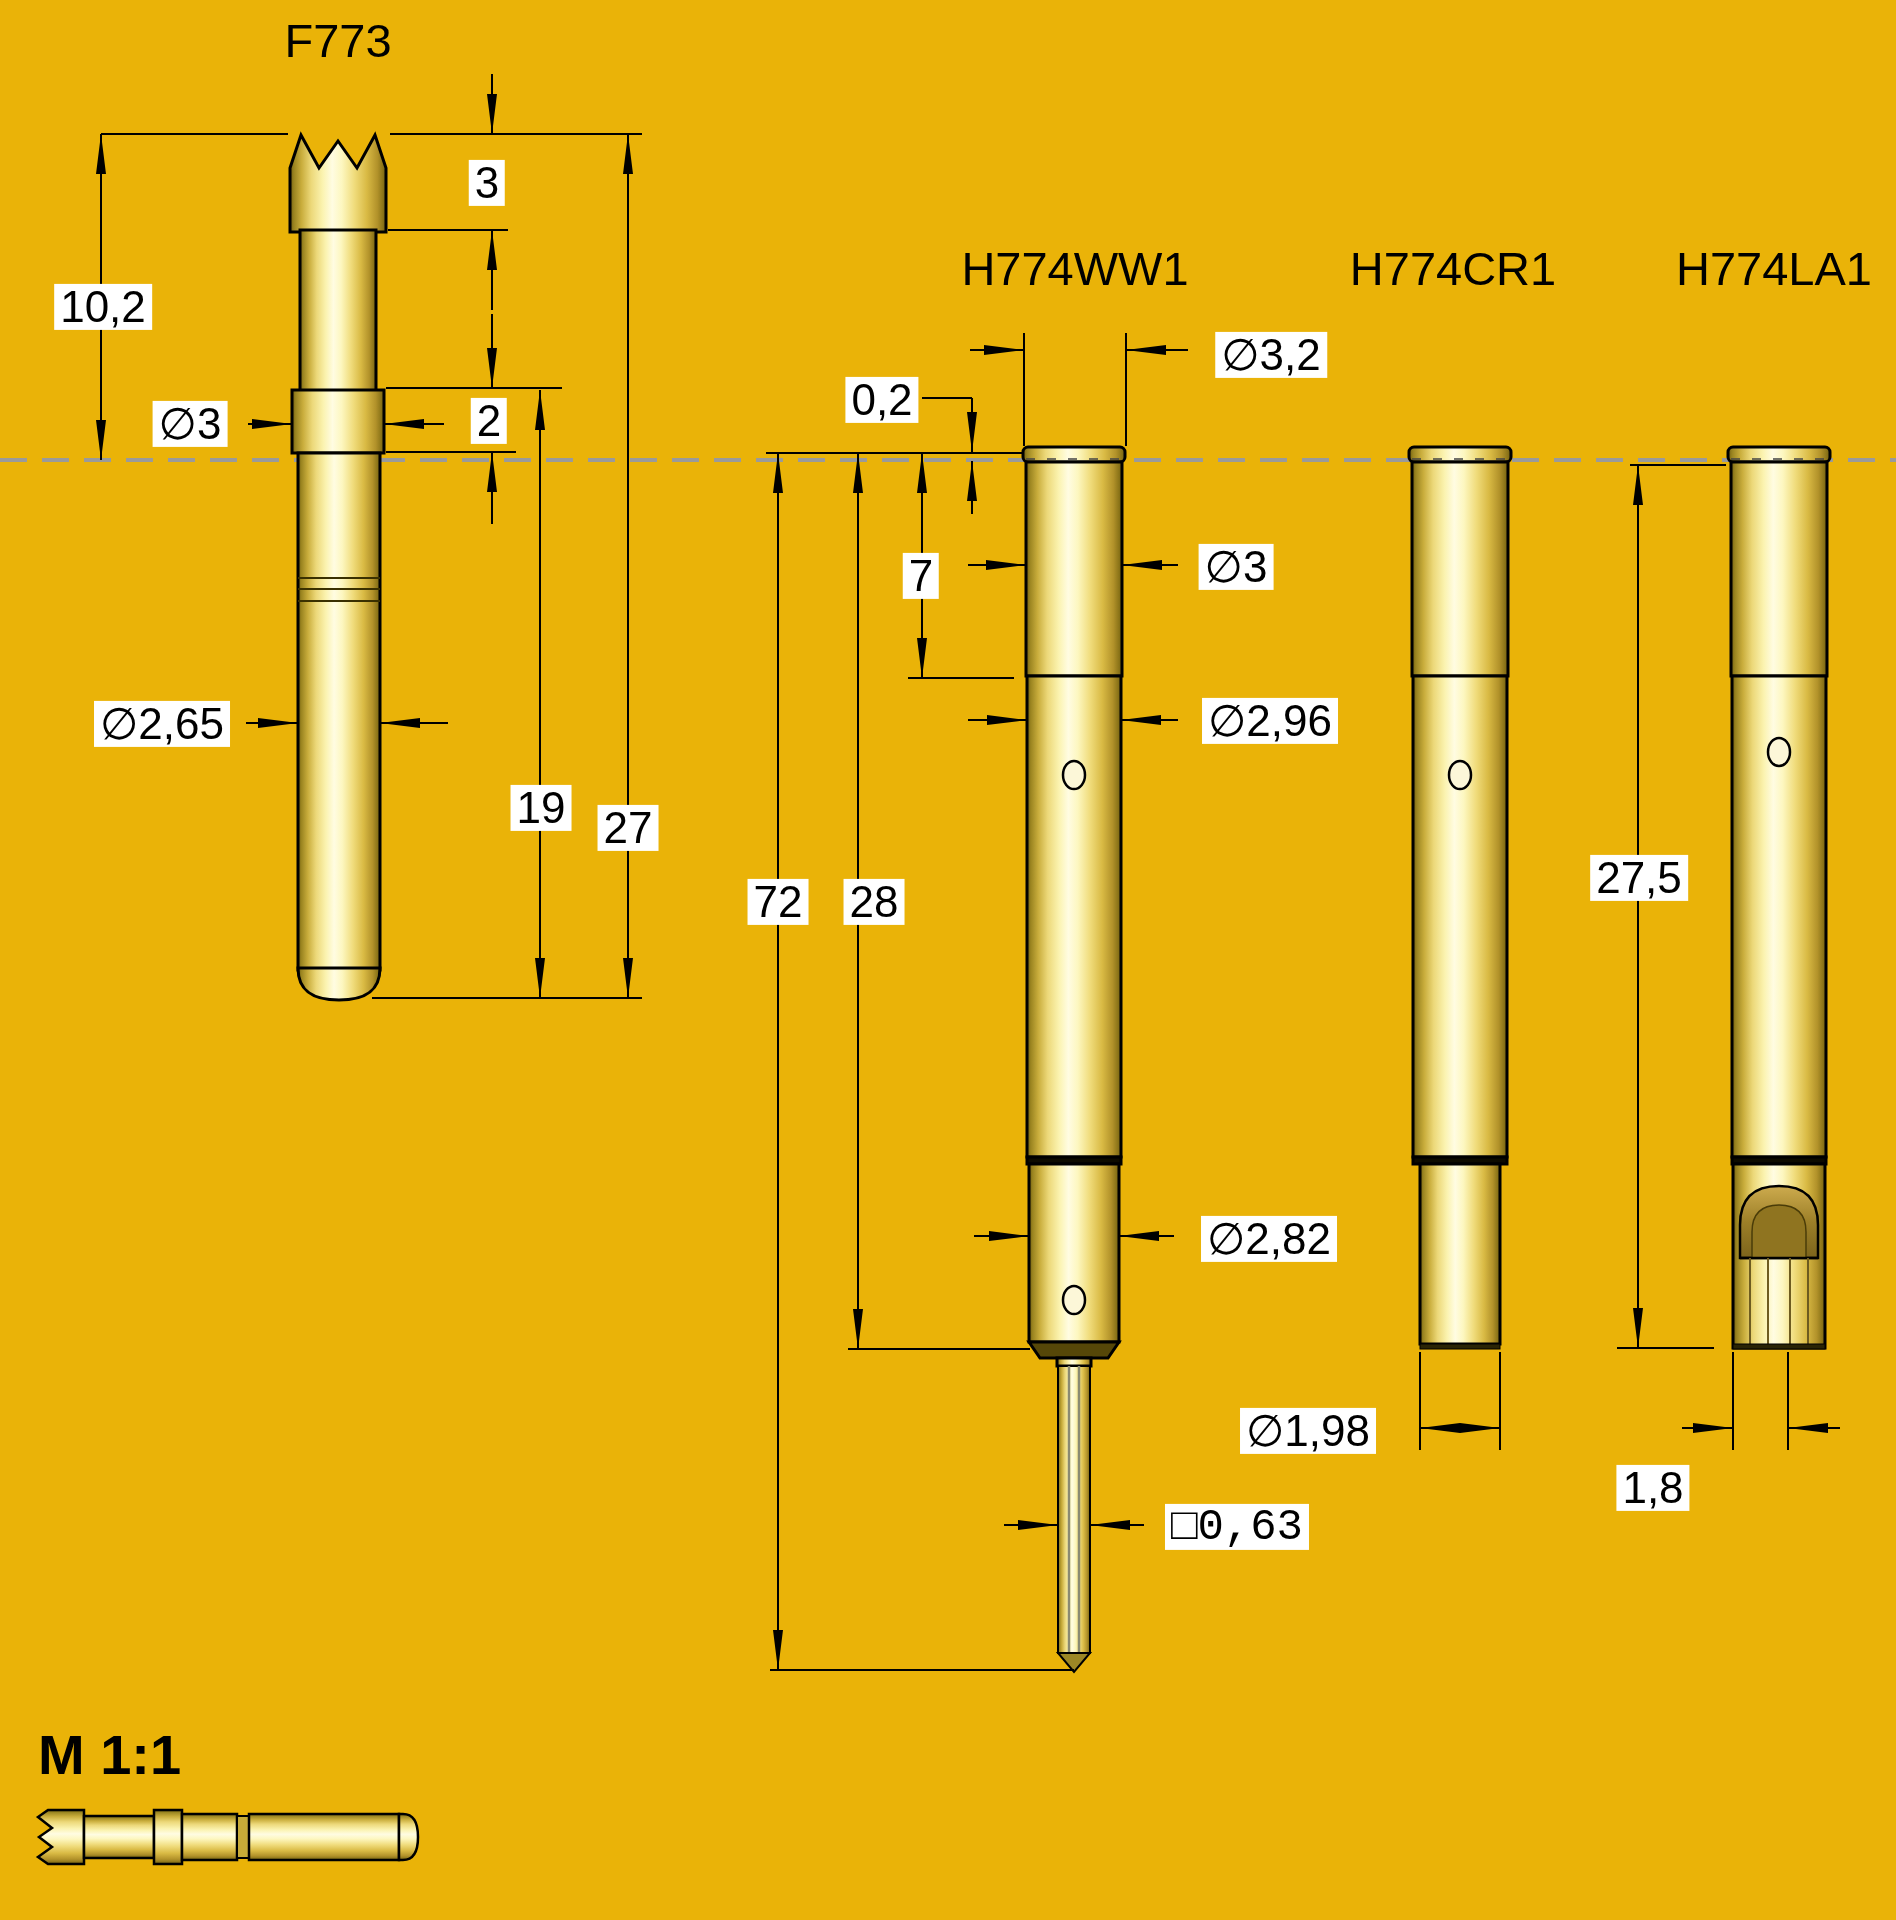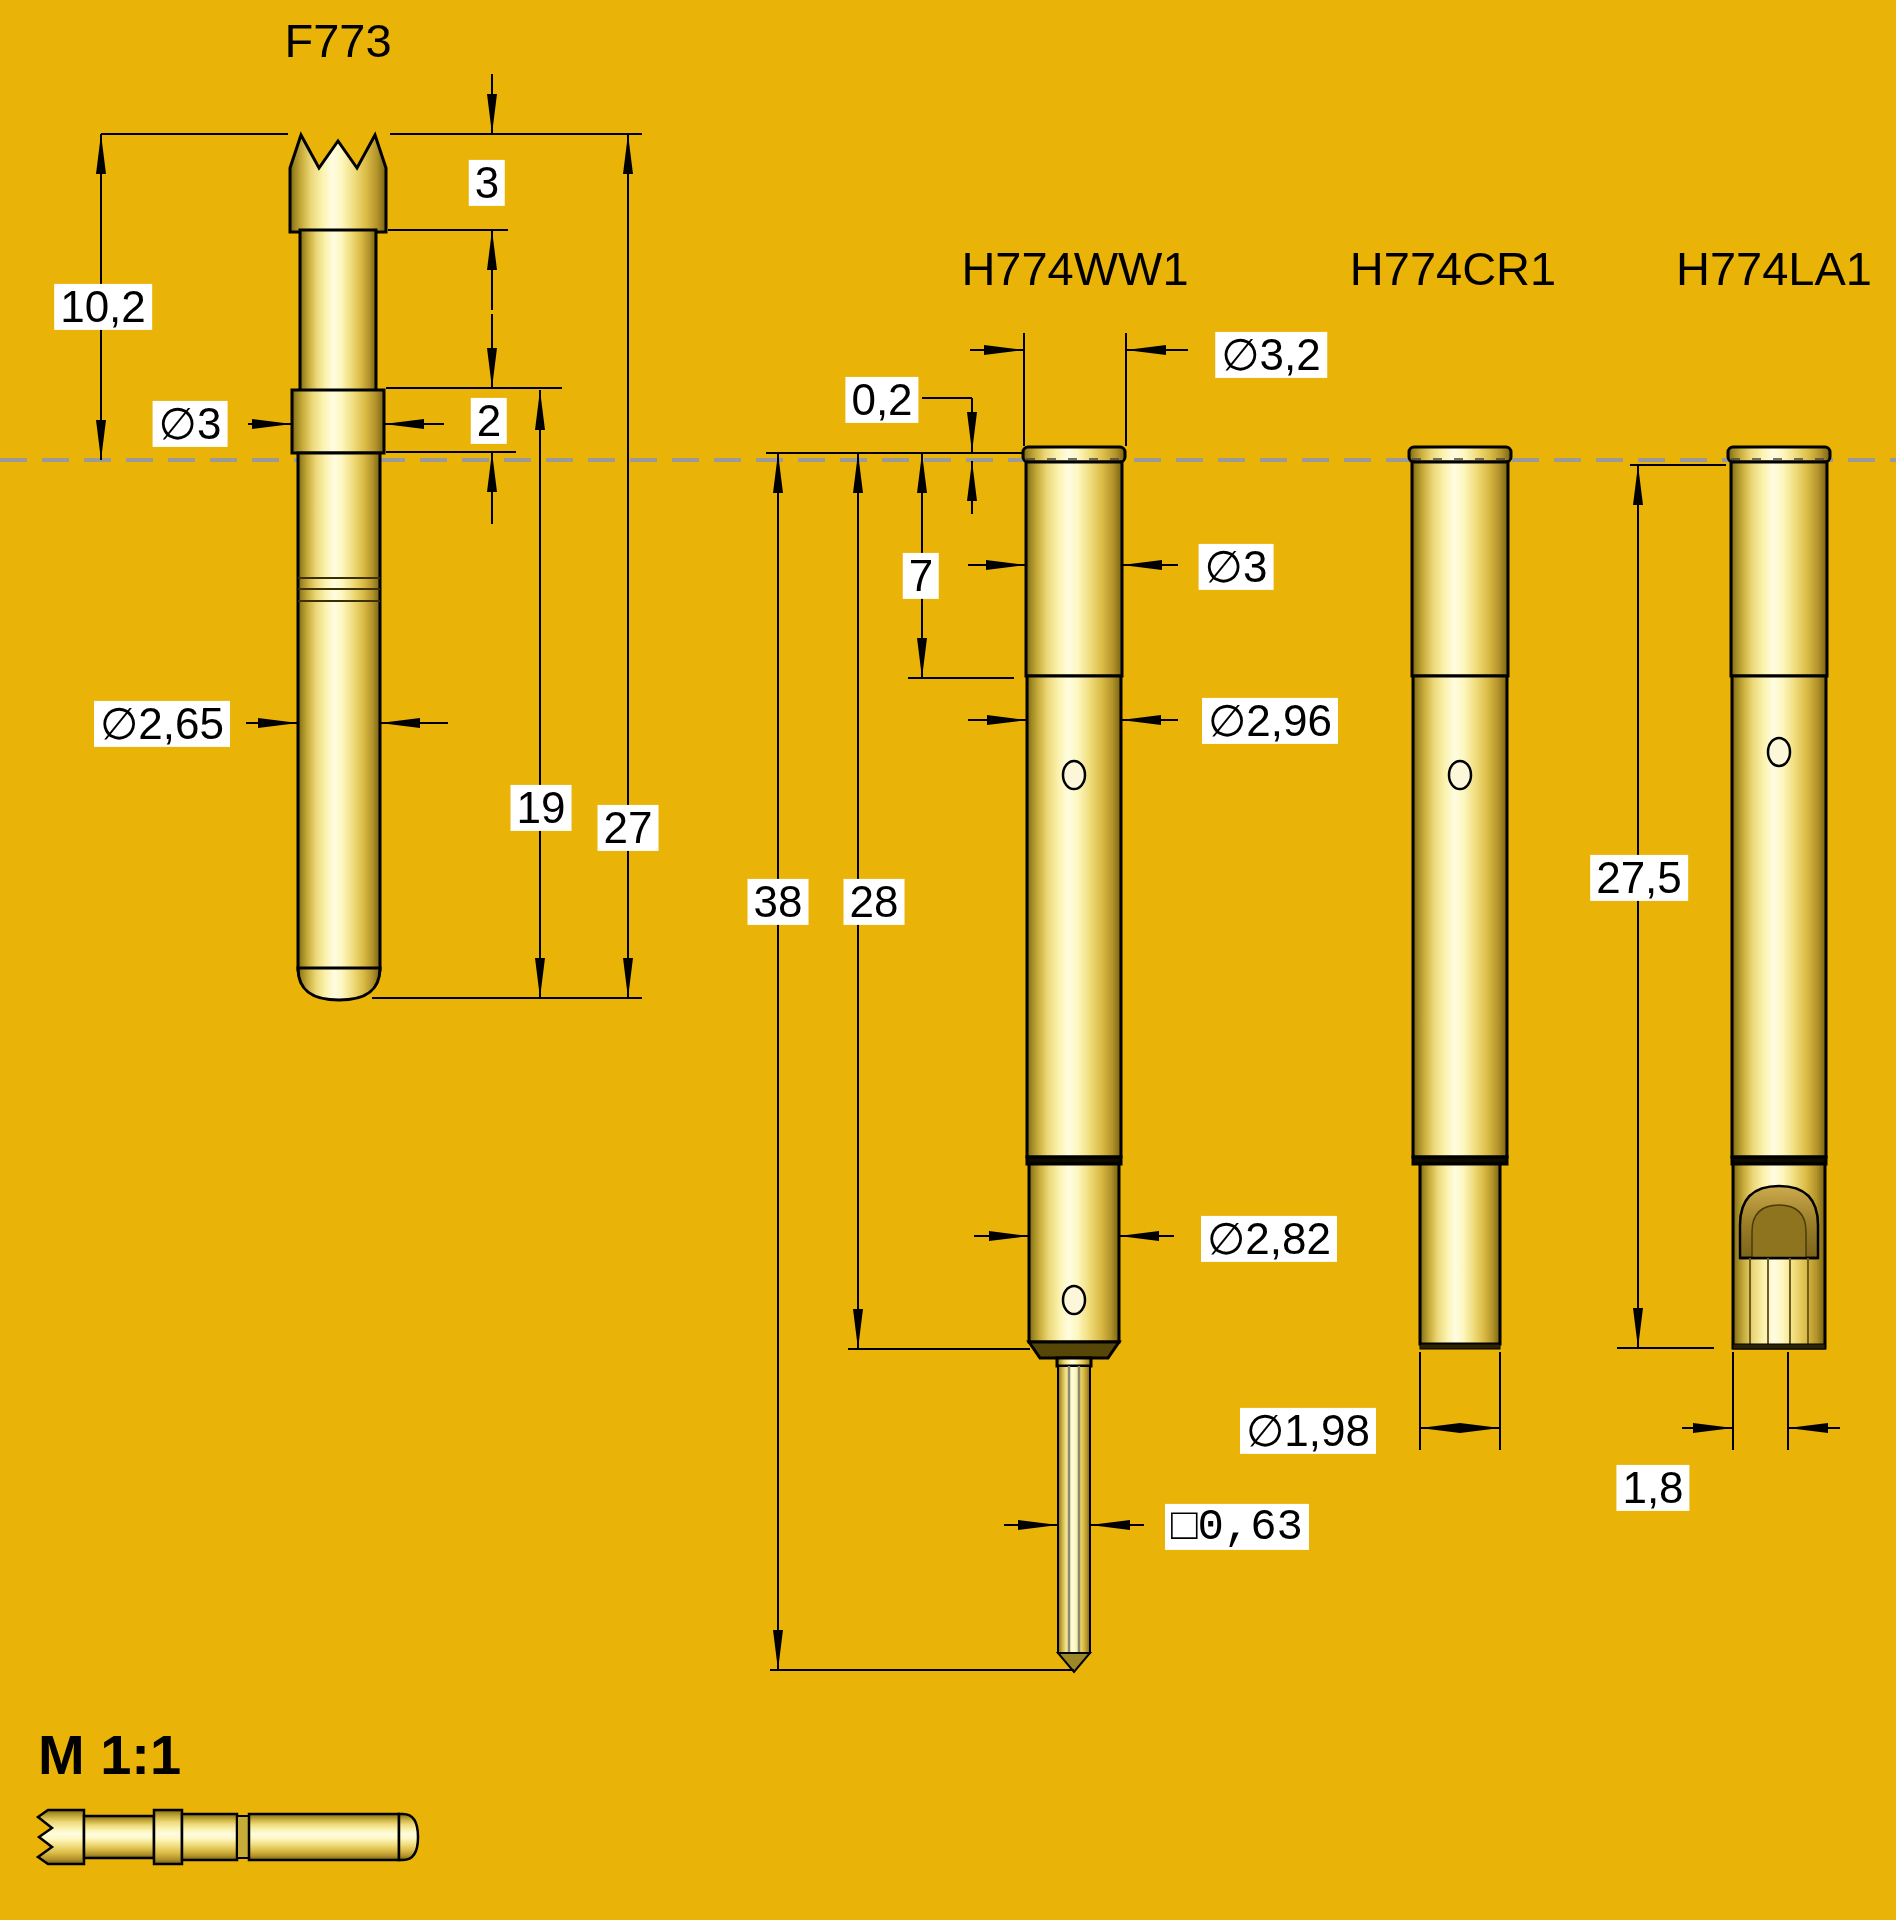--- a/index.html
+++ b/index.html
@@ -233,21 +233,21 @@
   <div class="lbl" style="left:489px;top:421px;">2</div>
   <div class="lbl" style="left:162px;top:724px;">∅2,65</div>
   <div class="lbl" style="left:541px;top:808px;">19</div>
   <div class="lbl" style="left:628px;top:808px;margin-top:20px;">27</div>
 
   <div class="lbl" style="left:882px;top:400px;">0,2</div>
   <div class="lbl" style="left:1271px;top:355px;">∅3,2</div>
   <div class="lbl" style="left:921px;top:576px;">7</div>
   <div class="lbl" style="left:1236px;top:567px;">∅3</div>
   <div class="lbl" style="left:1270px;top:721px;">∅2,96</div>
-  <div class="lbl" style="left:778px;top:902px;">38</div>
+  <div class="lbl" style="left:778px;top:902px;">72</div>
   <div class="lbl" style="left:858px;top:902px;margin-left:16px;">28</div>
   <div class="lbl" style="left:1269px;top:1239px;">∅2,82</div>
   <div class="lbl" style="left:1237px;top:1527px;font-family:Liberation Mono, monospace;">□0,63</div>
 
   <div class="lbl" style="left:1308px;top:1431px;">∅1,98</div>
   <div class="lbl" style="left:1639px;top:878px;">27,5</div>
   <div class="lbl" style="left:1627px;top:1488px;margin-left:26px;">1,8</div>
 
   <div class="scale-lbl" style="left:38px;top:1722px;">M 1:1</div>
 

